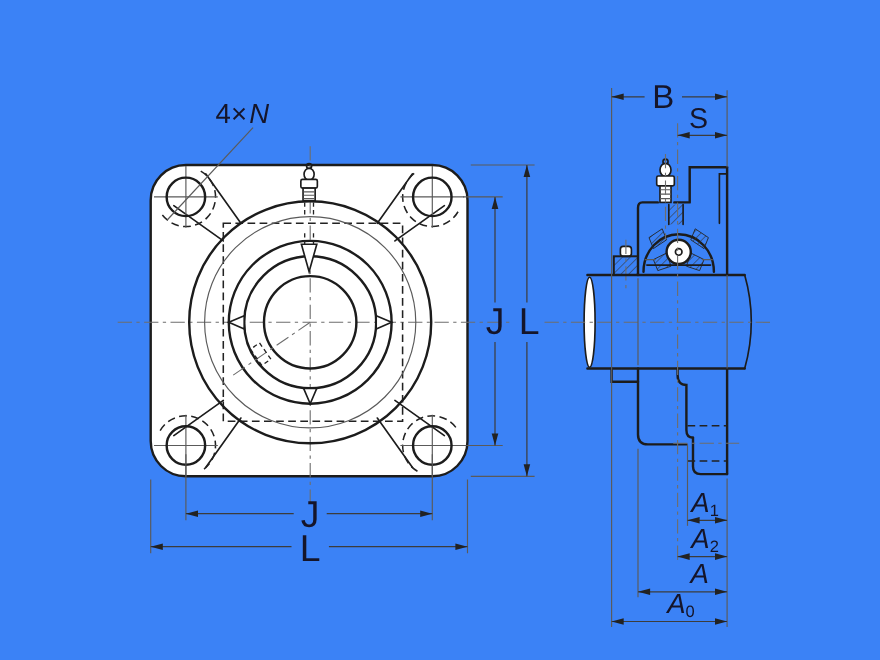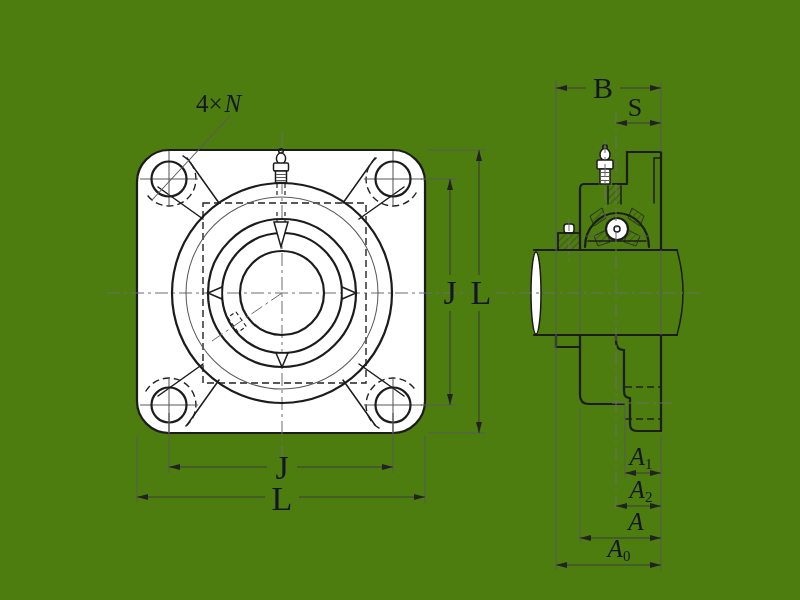--- a/index.html
+++ b/index.html
@@ -1,17 +1,17 @@
 <!DOCTYPE html>
 <html><head>
 <meta charset="utf-8">
 <style>
   html,body{margin:0;padding:0;background:#ffffff;}
-  #stage{position:relative;width:800px;height:600px;background:#4d7c0f;overflow:hidden;
-         font-family:Liberation Serif, serif;}
+  #stage{position:relative;width:800px;height:600px;background:#3b82f6;overflow:hidden;
+         font-family:Liberation Sans, sans-serif;}
   svg{display:block;}
   .thick{stroke:#1c1c1c;stroke-width:2.2;fill:none;stroke-linecap:round;}
   .med{stroke:#1c1c1c;stroke-width:1.5;fill:none;stroke-linecap:round;}
   .thin{stroke:#5a5a5a;stroke-width:1.05;fill:none;}
   .dim{stroke:#3c3c3c;stroke-width:1.1;fill:none;}
   .dash{stroke:#222222;stroke-width:1.4;fill:none;stroke-dasharray:7 4;}
   .dashsm{stroke:#222222;stroke-width:1.2;fill:none;stroke-dasharray:4 3;}
   .cl{stroke:#6d6d6d;stroke-width:1;fill:none;stroke-dasharray:13 4 3 4;}
   .arrow{fill:#222222;stroke:none;}
   .lbl{fill:#15152a;}

